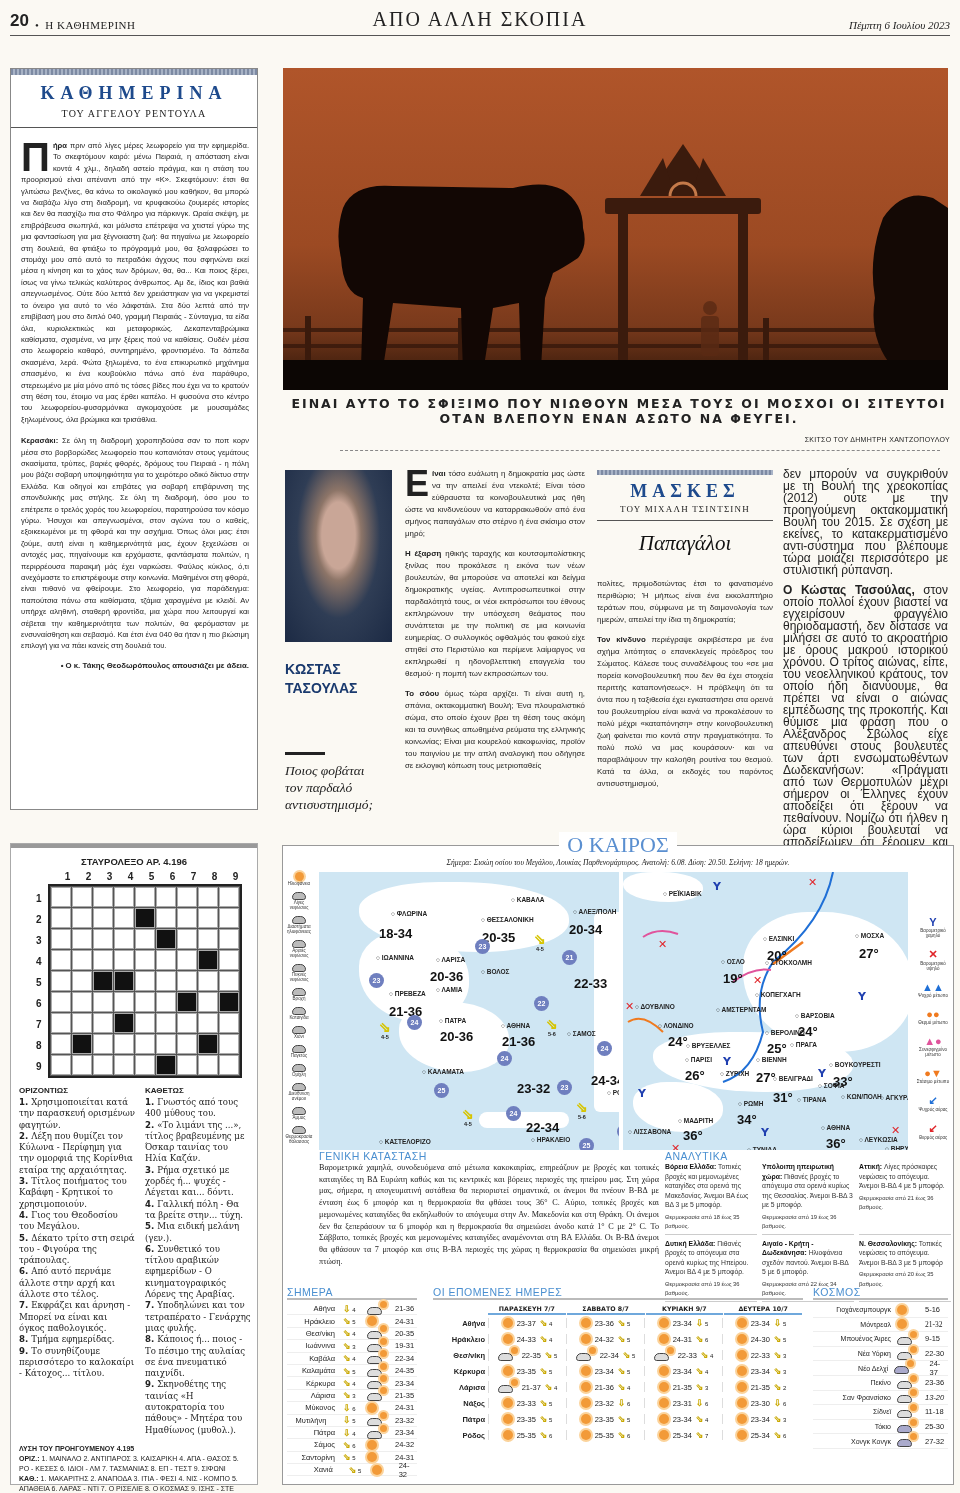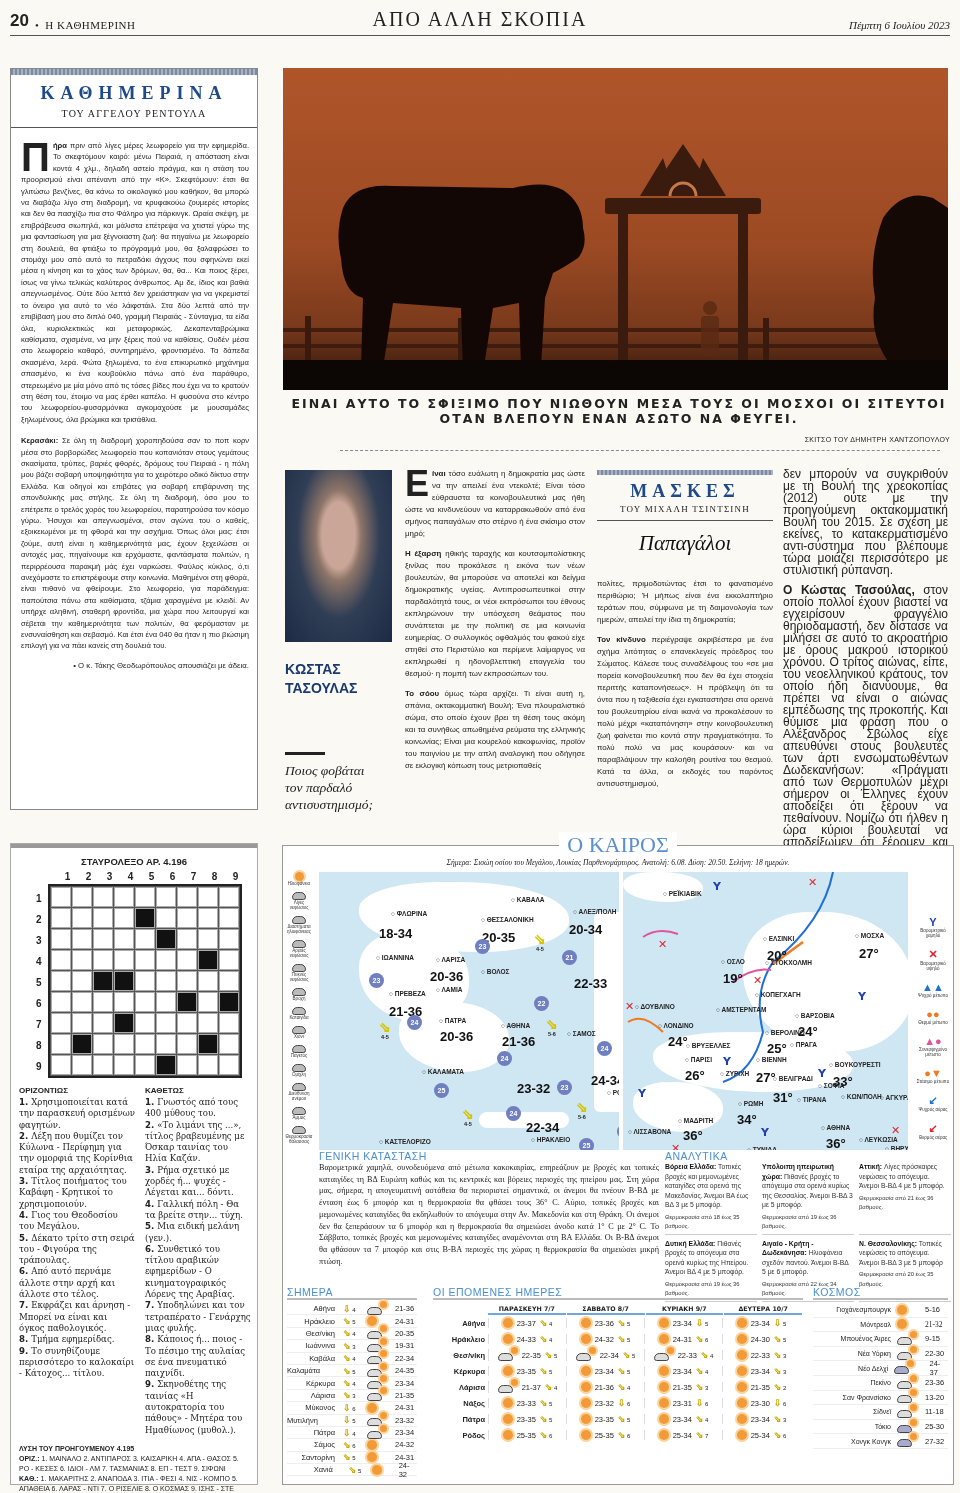--- a/index.html
+++ b/index.html
@@ -65,21 +65,21 @@
   <div class="stripe"></div>
   <div class="kicker" style="font-size:18px;margin-top:8px">ΚΑΘΗΜΕΡΙΝΑ</div>
   <div class="byline" style="margin-top:4px">ΤΟΥ ΑΓΓΕΛΟΥ ΡΕΝΤΟΥΛΑ</div>
   <div style="border-top:1px solid #555;margin:8px 0 0 0"></div>
   <div class="body" style="padding:12px 8px 0 10px">
     <span class="dropcap">Π</span><b>ήρα</b><span> πριν από λίγες μέρες λεωφορείο για την εφημερίδα. Το σκεφτόμουν καιρό: μένω Πειραιά, η απόσταση είναι κοντά 4 χλμ., δηλαδή αστείο πράγμα, και η στάση του προορισμού είναι απέναντι από την «Κ». Σκεφτόμουν: έτσι θα γλιτώσω βενζίνες, θα κάνω το οικολογικό μου καθήκον, θα μπορώ να διαβάζω λίγο στη διαδρομή, να κρυφακούω ζουμερές ιστορίες και δεν θα πασχίζω πια στο Φάληρο για πάρκινγκ. Ωραία σκέψη, με επιβράβευσα σιωπηλά, και μάλιστα επέτρεψα να χτιστεί γύρω της μια φαντασίωση για μια ξέγνοιαστη ζωή: θα πηγαίνω με λεωφορείο στη δουλειά, θα φτιάξω το πρόγραμμά μου, θα ξαλαφρώσει το στομάχι μου από αυτό το πετραδάκι άγχους που σφηνώνει εκεί μέσα η κίνηση και το χάος των δρόμων, θα, θα... Και ποιος ξέρει, ίσως να γίνω τελικώς καλύτερος άνθρωπος. Αμ δε, ίδιος και βαθιά απεγνωσμένος. Ούτε δύο λεπτά δεν χρειάστηκαν για να γκρεμιστεί το όνειρο για αυτό το νέο λάιφστάιλ. Στα δύο λεπτά από την επιβίβασή μου στο διπλό 040, γραμμή Πειραιάς - Σύνταγμα, τα είδα όλα, κυριολεκτικώς και μεταφορικώς. Δεκαπενταβρώμικα καθίσματα, σχισμένα, να μην ξέρεις πού να καθίσεις. Ουδέν μέσα στο λεωφορείο καθαρό, συντηρημένο, φροντισμένο. Τα δάπεδα σκασμένα, λερά. Φώτα ξηλωμένα, το ένα επικυρωτικό μηχάνημα σπασμένο, κι ένα κουβούκλιο πάνω από ένα παράθυρο, στερεωμένο με μία μόνο από τις τόσες βίδες που έχει να το κρατούν στη θέση του, έτοιμο να μας έρθει καπέλο. Η φυσούνα στο κέντρο του λεωφορείου-φυσαρμόνικα αγκομαχούσε με μουσαμάδες ξηλωμένους, όλα βρώμικα και τρισάθλια.</span>
   </div>
   <div class="body" style="padding:10px 8px 0 10px">
     <b>Κερασάκι:</b><span> Σε όλη τη διαδρομή χοροπηδούσα σαν το ποπ κορν μέσα στο βορβορώδες λεωφορείο που κοπανιόταν στους γεμάτους σκασίματα, τρύπες, βαριές φθορές, δρόμους του Πειραιά - η πόλη μου βάζει σοβαρή υποψηφιότητα για το χειρότερο οδικό δίκτυο στην Ελλάδα. Και οδηγοί και επιβάτες για σοβαρή επιβάρυνση της σπονδυλικής μας στήλης. Σε όλη τη διαδρομή, όσο μου το επέτρεπε ο τρελός χορός του λεωφορείου, παρατηρούσα τον κόσμο γύρω. Ήσυχοι και απεγνωσμένοι, στον αγώνα του ο καθείς, εξοικειωμένοι με τη φθορά και την ασχήμια. Όπως όλοι μας: έτσι ζούμε, αυτή είναι η καθημερινότητά μας, έχουν ξεχειλώσει οι αντοχές μας, πηγαίνουμε και ερχόμαστε, φαντάσματα πολιτών, η περιρρέουσα παρακμή μάς έχει ναρκώσει. Φαύλος κύκλος, ό,τι ανεχόμαστε το επιστρέφουμε στην κοινωνία. Μαθημένοι στη φθορά, είναι πιθανό να φθείρουμε. Στο λεωφορείο, για παράδειγμα: παπούτσια πάνω στα καθίσματα, τζάμια χαραγμένα με κλειδί. Αν υπήρχε αληθινή, σταθερή φροντίδα, μια χώρα που λειτουργεί και σέβεται την καθημερινότητα των πολιτών, θα φερόμασταν με ενσυναίσθηση και σεβασμό. Και έτσι ένα 040 θα ήταν η πιο βιώσιμη επιλογή για να πάει κανείς στη δουλειά του.</span>
   </div>
-  <div class="body" style="padding:8px 8px 0 10px;text-align:right;font-weight:normal;font-size:7.8px">• Ο κ. Τάκης Θεοδωρόπουλος απουσιάζει με άδεια.</div>
+  <div class="body" style="padding:8px 8px 0 10px;text-align:right;font-weight:bold;font-size:7.8px">• Ο κ. Τάκης Θεοδωρόπουλος απουσιάζει με άδεια.</div>
 </div>
 
 <div class="abs cartoon">
   <svg width="665" height="322" viewBox="0 0 665 322">
 
     <g stroke="#3a1a0c" stroke-width="4" fill="none" opacity=".85">
       <line x1="0" y1="262" x2="665" y2="262"></line>
         <line x1="0" y1="278" x2="665" y2="278"></line>
         <line x1="0" y1="294" x2="665" y2="294"></line>
     </g>
@@ -544,21 +544,21 @@
           <span style="width: 24px;"><span style="position: relative; display: inline-block; width: 20px; height: 12px; vertical-align: middle;"><span class="sun" style="position: absolute; right: 0px; top: -2px; width: 7px; height: 7px;"></span><span class="cloud" style="position: absolute; left: 0px; bottom: 0px; width: 15px; height: 8px; background: rgb(221, 221, 221);"></span></span></span>
           <span style="margin-left: 4px;">19-31</span>
         </div>
         <div class="trow">
           <span style="width: 48px; text-align: right; margin-right: 8px;">Καβάλα</span>
           <span style="width: 24px;"><span class="arrow">⇘</span><span style="font-size: 6px;"> 4</span></span>
           <span style="width: 24px;"><span style="position: relative; display: inline-block; width: 20px; height: 12px; vertical-align: middle;"><span class="sun" style="position: absolute; right: 0px; top: -2px; width: 7px; height: 7px;"></span><span class="cloud" style="position: absolute; left: 0px; bottom: 0px; width: 15px; height: 8px; background: rgb(221, 221, 221);"></span></span></span>
           <span style="margin-left: 4px;">22-34</span>
         </div>
         <div class="trow">
-          <span style="width: 48px; margin-right: 8px;">Καλαμάτα</span>
+          <span style="width: 48px; text-align: right; margin-right: 8px;">Καλαμάτα</span>
           <span style="width: 24px;"><span class="arrow">⇘</span><span style="font-size: 6px;"> 5</span></span>
           <span style="width: 24px;"><span style="position: relative; display: inline-block; width: 20px; height: 12px; vertical-align: middle;"><span class="sun" style="position: absolute; right: 0px; top: -2px; width: 7px; height: 7px;"></span><span class="cloud" style="position: absolute; left: 0px; bottom: 0px; width: 15px; height: 8px; background: rgb(221, 221, 221);"></span></span></span>
           <span style="margin-left: 4px;">24-35</span>
         </div>
         <div class="trow">
           <span style="width: 48px; text-align: right; margin-right: 8px;">Κέρκυρα</span>
           <span style="width: 24px;"><span class="arrow">⇘</span><span style="font-size: 6px;"> 4</span></span>
           <span style="width: 24px;"><span style="position: relative; display: inline-block; width: 20px; height: 12px; vertical-align: middle;"><span class="sun" style="position: absolute; right: 0px; top: -2px; width: 7px; height: 7px;"></span><span class="cloud" style="position: absolute; left: 0px; bottom: 0px; width: 15px; height: 8px; background: rgb(221, 221, 221);"></span></span></span>
           <span style="margin-left: 4px;">23-34</span>
         </div>
@@ -568,21 +568,21 @@
           <span style="width: 24px;"><span style="position: relative; display: inline-block; width: 20px; height: 12px; vertical-align: middle;"><span class="sun" style="position: absolute; right: 0px; top: -2px; width: 7px; height: 7px;"></span><span class="cloud" style="position: absolute; left: 0px; bottom: 0px; width: 15px; height: 8px; background: rgb(221, 221, 221);"></span></span></span>
           <span style="margin-left: 4px;">21-35</span>
         </div>
         <div class="trow">
           <span style="width: 48px; text-align: right; margin-right: 8px;">Μύκονος</span>
           <span style="width: 24px;"><span class="arrow">⇩</span><span style="font-size: 6px;"> 6</span></span>
           <span style="width: 24px;"><span class="sun"></span></span>
           <span style="margin-left: 4px;">24-31</span>
         </div>
         <div class="trow">
-          <span style="width: 48px; text-align: left; margin-right: 8px;">Μυτιλήνη</span>
+          <span style="width: 48px; text-align: center; margin-right: 8px;">Μυτιλήνη</span>
           <span style="width: 24px;"><span class="arrow">⇩</span><span style="font-size: 6px;"> 5</span></span>
           <span style="width: 24px;"><span style="position: relative; display: inline-block; width: 20px; height: 12px; vertical-align: middle;"><span class="sun" style="position: absolute; right: 0px; top: -2px; width: 7px; height: 7px;"></span><span class="cloud" style="position: absolute; left: 0px; bottom: 0px; width: 15px; height: 8px; background: rgb(221, 221, 221);"></span></span></span>
           <span style="margin-left: 4px;">23-32</span>
         </div>
         <div class="trow">
           <span style="width: 48px; text-align: right; margin-right: 8px;">Πάτρα</span>
           <span style="width: 24px;"><span class="arrow">⇩</span><span style="font-size: 6px;"> 4</span></span>
           <span style="width: 24px;"><span style="position: relative; display: inline-block; width: 20px; height: 12px; vertical-align: middle;"><span class="sun" style="position: absolute; right: 0px; top: -2px; width: 7px; height: 7px;"></span><span class="cloud" style="position: absolute; left: 0px; bottom: 0px; width: 15px; height: 8px; background: rgb(221, 221, 221);"></span></span></span>
           <span style="margin-left: 4px;">23-34</span>
         </div>
@@ -844,21 +844,21 @@
           <span style="margin-left: 14px;">24-37</span>
         </div>
         <div class="trow" style="height: 14.6px;">
           <span style="width: 78px; text-align: right; margin-right: 6px; font-size: 7px;">Πεκίνο</span>
           <span style="width: 22px;"><span style="position: relative; display: inline-block; width: 20px; height: 12px; vertical-align: middle;"><span class="sun" style="position: absolute; right: 0px; top: -2px; width: 7px; height: 7px;"></span><span class="cloud" style="position: absolute; left: 0px; bottom: 0px; width: 15px; height: 8px; background: rgb(221, 221, 221);"></span></span></span>
           <span style="margin-left: 6px;">23-36</span>
         </div>
         <div class="trow" style="height: 14.6px;">
           <span style="width: 78px; text-align: right; margin-right: 6px; font-size: 7px;">Σαν Φρανσίσκο</span>
           <span style="width: 22px;"><span style="position: relative; display: inline-block; width: 20px; height: 12px; vertical-align: middle;"><span class="sun" style="position: absolute; right: 0px; top: -2px; width: 7px; height: 7px;"></span><span class="cloud" style="position: absolute; left: 0px; bottom: 0px; width: 15px; height: 8px; background: rgb(221, 221, 221);"></span></span></span>
-          <span style="margin-left: 6px;">13-20</span>
+          <span style="margin-left: 6px; font-style: italic;">13-20</span>
         </div>
         <div class="trow" style="height: 14.6px;">
           <span style="width: 78px; text-align: right; margin-right: 6px; font-size: 7px;">Σίδνεϊ</span>
           <span style="width: 22px;"><span style="position: relative; display: inline-block; width: 20px; height: 12px; vertical-align: middle;"><span class="sun" style="position: absolute; right: 0px; top: -2px; width: 7px; height: 7px;"></span><span class="cloud" style="position: absolute; left: 0px; bottom: 0px; width: 15px; height: 8px; background: rgb(221, 221, 221);"></span></span></span>
           <span style="margin-left: 6px;">11-18</span>
         </div>
         <div class="trow" style="height: 14.6px;">
           <span style="width: 78px; text-align: right; margin-right: 6px; font-size: 7px;">Τόκιο</span>
           <span style="width: 22px;"><span style="position: relative; display: inline-block; width: 20px; height: 12px; vertical-align: middle;"><span class="sun" style="position: absolute; right: 0px; top: -2px; width: 7px; height: 7px;"></span><span class="cloud" style="position: absolute; left: 0px; bottom: 0px; width: 15px; height: 8px; background: rgb(170, 170, 204);"></span></span></span>
           <span style="margin-left: 6px;">25-30</span>

